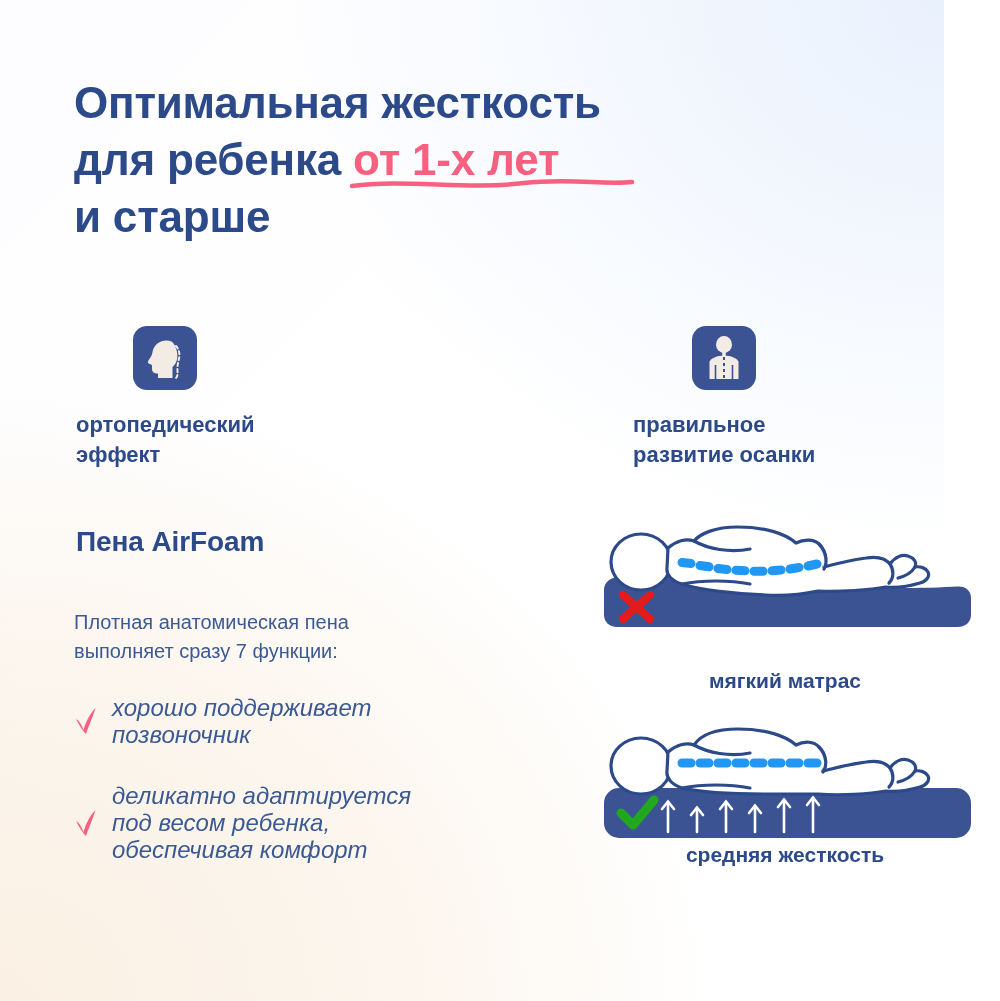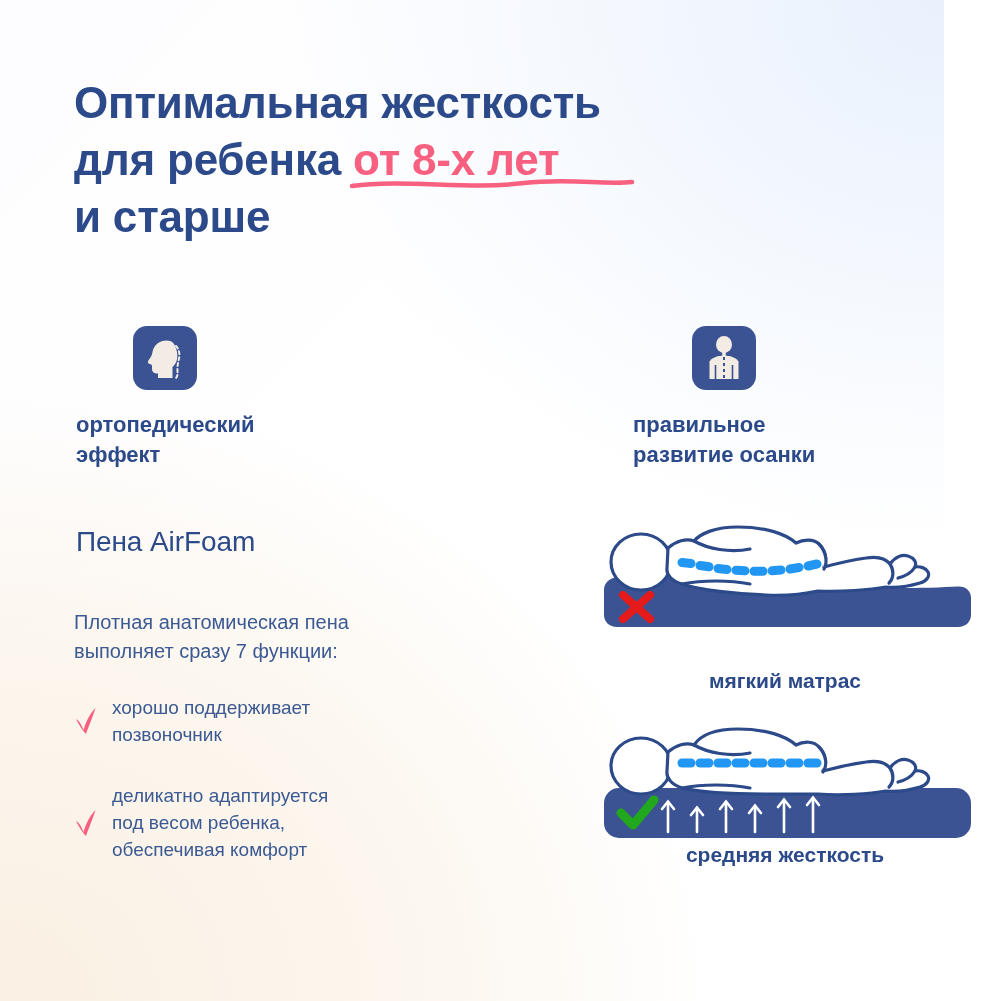--- a/index.html
+++ b/index.html
@@ -35,31 +35,31 @@
     width:64px;height:64px;border-radius:14px;background:#3b5393;
     display:flex;align-items:center;justify-content:center;flex:0 0 auto;
   }
   .feature-label{
     font-size:22px;line-height:30px;font-weight:700;color:#2c4a8a;white-space:pre-line;
   }
 
   
   .foam-title{
     position:absolute;left:76px;top:526px;
-    font-size:28px;font-weight:400;color:#2c4a8a;letter-spacing:-0.1px;text-align:center;
+    font-size:28px;font-weight:700;color:#2c4a8a;letter-spacing:-0.1px;text-align:center;
   }
   .foam-desc{
     position:absolute;left:74px;top:608px;width:400px;
     font-size:20px;line-height:29px;color:#3b5a93;white-space:pre-line;font-weight:400;
   }
   .bullets{position:absolute;left:74px;top:694px;width:400px;}
   .bullet{display:flex;align-items:center;gap:14px;margin-bottom:34px;}
   .bullet-check{flex:0 0 auto;width:24px;height:30px;}
   .bullet-text{
-    font-size:19px;line-height:27px;color:#3b5a93;white-space:pre-line;font-weight:400;
+    font-size:24px;line-height:27px;color:#3b5a93;white-space:pre-line;font-weight:400;font-style:italic;
   }
 
   
   .illus{position:absolute;}
   .illus.i1{left:590px;top:512px;}
   .illus.i2{left:590px;top:722px;}
   .illus svg{display:block;}
   .caption{
     position:absolute;width:390px;text-align:center;
     font-size:21px;font-weight:700;color:#2c4a8a;
@@ -68,21 +68,21 @@
   .caption.c2{left:590px;top:843px;}
 </style>
 </head>
 <body>
 
 <div class="page">
 
   <div class="heading">
     <div>Оптимальная жесткость</div>
     <div>
-      <span>для ребенка </span><span class="accent-wrap"><span class="accent">от 8-х лет</span><svg class="underline-svg" viewBox="0 0 286 14">
+      <span>для ребенка </span><span class="accent-wrap"><span class="accent">от 1-х лет</span><svg class="underline-svg" viewBox="0 0 286 14">
             <path d="M3 9 C 55 2, 120 13, 175 6 C 220 1, 255 8, 283 5" stroke="#f8607f" stroke-width="4.5" fill="none" stroke-linecap="round"></path>
           </svg></span>
     </div>
     <div>и старше</div>
   </div>
 
   <div class="feature f1">
     <div class="badge">
       <svg width="40" height="42" viewBox="0 0 40 42">
         <path d="M26.5 4.5 C 18.5 1.5, 9 6, 7.5 15 C 6.8 19.5, 4.5 21.5, 3.2 24 C 2.3 25.7, 3.4 26.8, 5.4 27.2 C 6.6 27.4, 7 27.9, 7 29.2 L 7 32 C 7 35, 9.3 36.6, 13 36.6 L 13 41 L 27.5 41 L 27.5 30 C 32 26.5, 33.5 20, 31.5 13 C 30.6 9.5, 29 6, 26.5 4.5 Z" fill="#f3ece4"></path>

